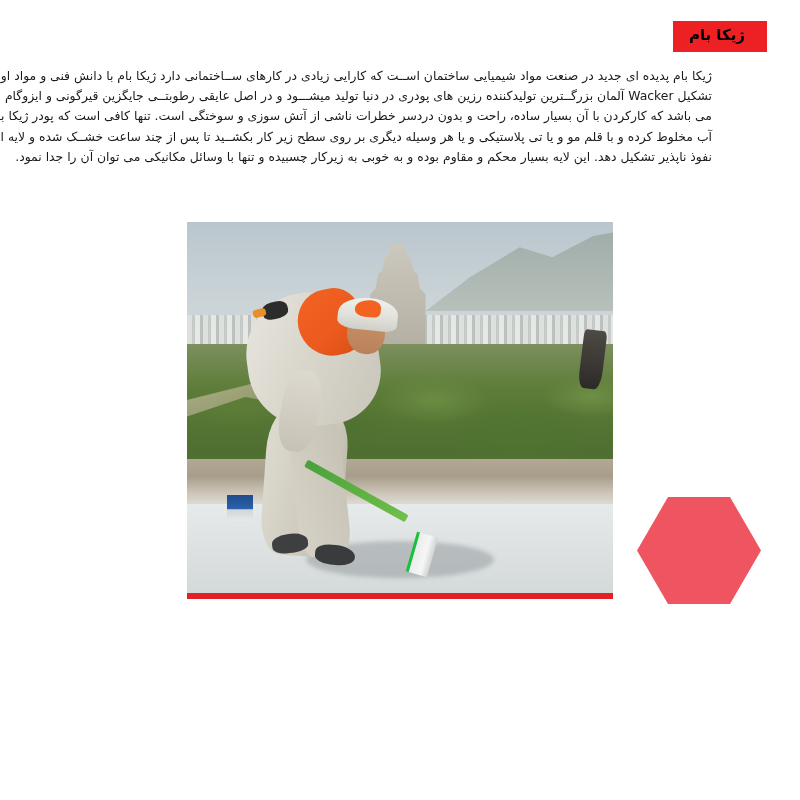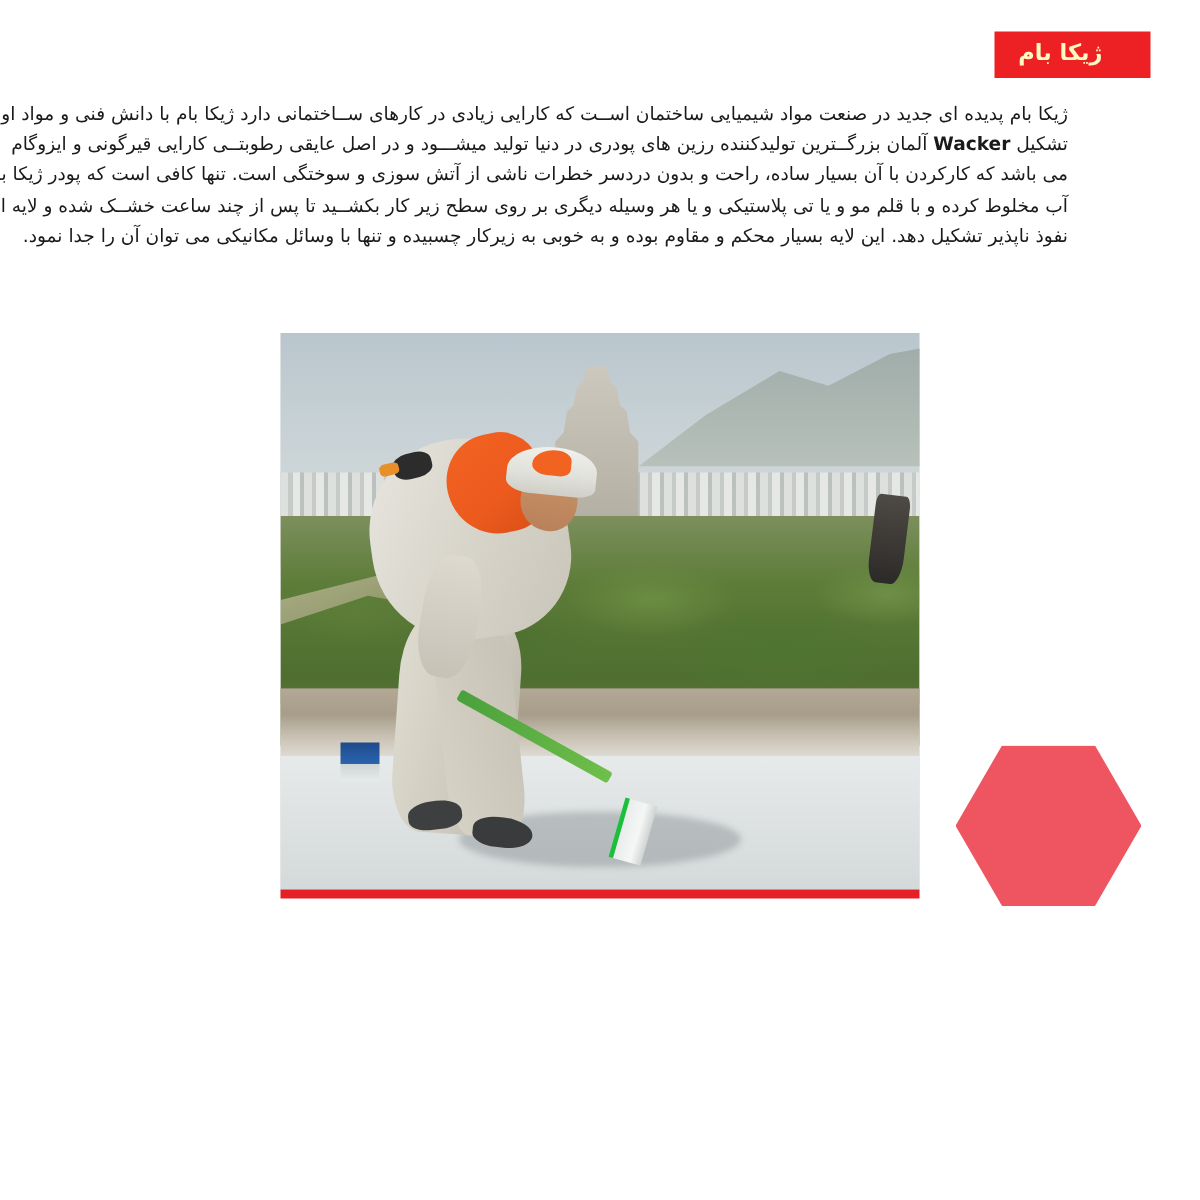--- a/index.html
+++ b/index.html
@@ -20,22 +20,22 @@
     height: 800px;
     background: #ffffff;
   }
 
   
   .header-badge {
     position: absolute;
     top: 21px;
     right: 33px;
     background: #ed2024;
-    color: #fef9c3;
-    padding: 5px 32px 7px 16px;
+    color: #000000;
+    padding: 5px 22px 7px 16px;
     font-size: 15px;
     font-weight: bold;
     line-height: 1.25;
     letter-spacing: 0.2px;
     direction: rtl;
     text-align: center;
     white-space: nowrap;
   }
 
   
@@ -57,21 +57,20 @@
     display: block;
     white-space: nowrap;
   }
   .para-line.last {
     text-align: left;
   }
   .latin {
     direction: ltr;
     unicode-bidi: embed;
     display: inline-block;
-    font-weight: bold;
   }
 
   
   .photo-wrap {
     position: absolute;
     left: 187px;
     top: 222px;
     width: 426px;
     height: 377px;
   }
@@ -375,21 +374,21 @@
 </head>
 <body>
 
 <div class="page">
 
   <div class="header-badge">ژیکا بام</div>
 
   <div class="article-body">
     <p>
       <span class="para-line">ژیکا بام پدیده ای جدید در صنعت مواد شیمیایی ساختمان اســت که کارایی زیادی در کارهای ســاختمانی دارد ژیکا بام با دانش فنی و مواد اولیه</span>
-      <span class="para-line"><span>تشکیل</span> <span class="latin">Wacker</span> <span>آلمان بزرگــترین تولیدکننده رزین های پودری در دنیا تولید میشـــود و در اصل عایقی رطوبتــی کارایی قیرگونی و ایزوگام</span></span>
+      <span class="para-line"><span>تشکیل</span> <span class="latin">Wacker</span> <span>آلمان بزرگــترین تولیدکننده رزین های پودری در دنیا تولید میشـــود و در اصل عایقی رطوبتــی جایگزین قیرگونی و ایزوگام</span></span>
       <span class="para-line">می باشد که کارکردن با آن بسیار ساده، راحت و بدون دردسر خطرات ناشی از آتش سوزی و سوختگی است. تنها کافی است که پودر ژیکا بام را با</span>
       <span class="para-line">آب مخلوط کرده و با قلم مو و یا تی پلاستیکی و یا هر وسیله دیگری بر روی سطح زیر کار بکشــید تا پس از چند ساعت خشــک شده و لایه ای</span>
       <span class="para-line last">نفوذ ناپذیر تشکیل دهد. این لایه بسیار محکم و مقاوم بوده و به خوبی به زیرکار چسبیده و تنها با وسائل مکانیکی می توان آن را جدا نمود.</span>
     </p>
   </div>
 
   <div class="photo-wrap">
     <div class="photo">
       <div class="ph-sky"></div>
       <div class="ph-mountain"></div>

